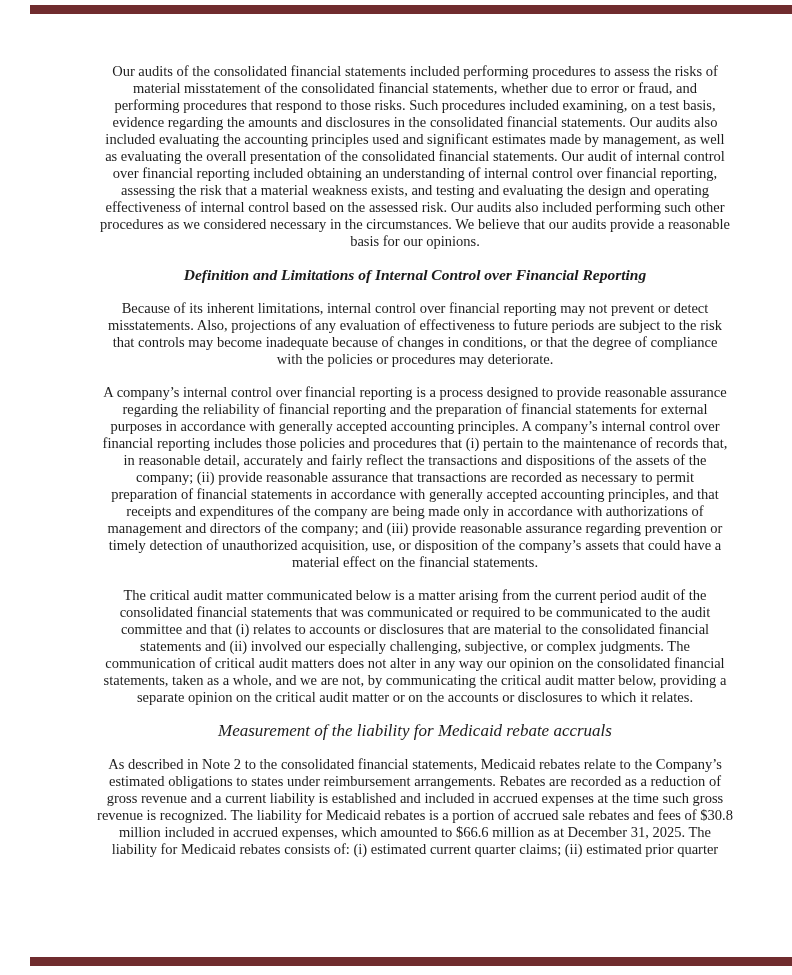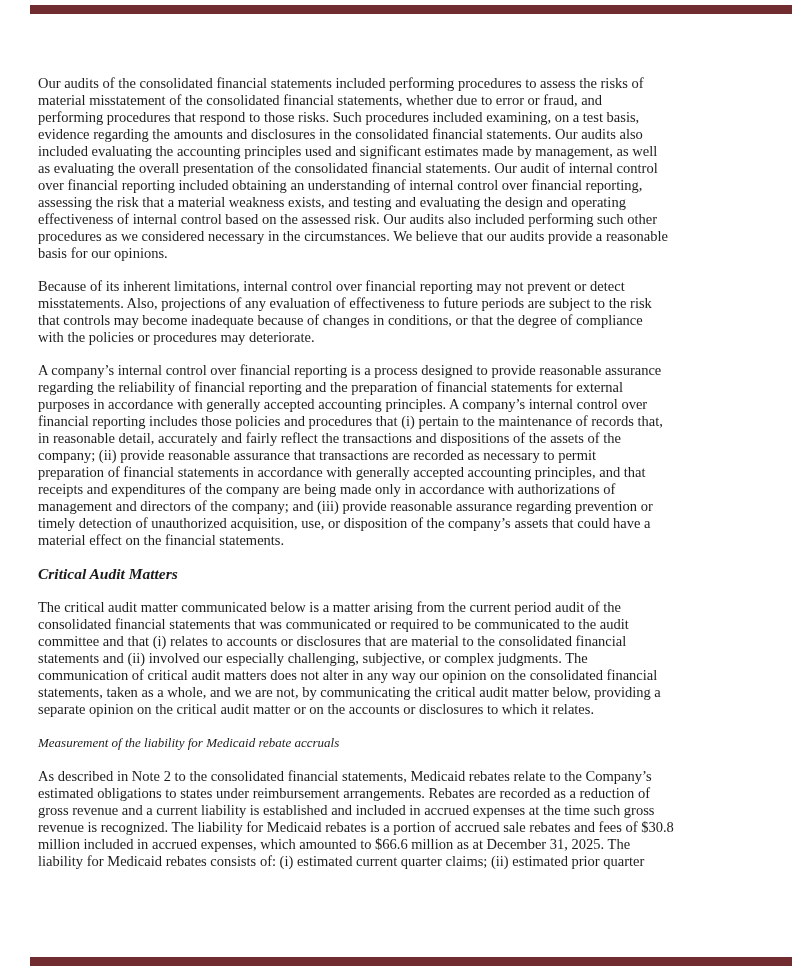--- a/index.html
+++ b/index.html
@@ -24,40 +24,41 @@
     left: 30px;
     width: 762px;
     height: 9px;
     background: #702c2e;
   }
   .edge-bar.top { top: 5px; }
   .edge-bar.bottom { top: 957px; }
   .content {
     position: absolute;
     left: 38px;
-    top: 75px;
+    top: 63px;
     width: 754px;
+    text-align: center;
   }
   .para {
     margin: 0 0 16px 0;
     font-size: 14.5px;
     line-height: 17px;
     white-space: pre;
     font-weight: normal;
   }
   .heading {
     margin: 0 0 16px 0;
     font-size: 15.5px;
     line-height: 18px;
     font-weight: bold;
     font-style: italic;
   }
   .subheading {
     margin: 0 0 16px 0;
-    font-size: 13px;
+    font-size: 17px;
     line-height: 18px;
     font-weight: normal;
     font-style: italic;
   }
 </style>
 </head>
 <body>
 
 <div class="page">
 
@@ -70,39 +71,39 @@
 performing procedures that respond to those risks. Such procedures included examining, on a test basis,
 evidence regarding the amounts and disclosures in the consolidated financial statements. Our audits also
 included evaluating the accounting principles used and significant estimates made by management, as well
 as evaluating the overall presentation of the consolidated financial statements. Our audit of internal control
 over financial reporting included obtaining an understanding of internal control over financial reporting,
 assessing the risk that a material weakness exists, and testing and evaluating the design and operating
 effectiveness of internal control based on the assessed risk. Our audits also included performing such other
 procedures as we considered necessary in the circumstances. We believe that our audits provide a reasonable
 basis for our opinions.</p>
 
+    <h2 class="heading">Definition and Limitations of Internal Control over Financial Reporting</h2>
 
     <p class="para">Because of its inherent limitations, internal control over financial reporting may not prevent or detect
 misstatements. Also, projections of any evaluation of effectiveness to future periods are subject to the risk
 that controls may become inadequate because of changes in conditions, or that the degree of compliance
 with the policies or procedures may deteriorate.</p>
 
     <p class="para">A company’s internal control over financial reporting is a process designed to provide reasonable assurance
 regarding the reliability of financial reporting and the preparation of financial statements for external
 purposes in accordance with generally accepted accounting principles. A company’s internal control over
 financial reporting includes those policies and procedures that (i) pertain to the maintenance of records that,
 in reasonable detail, accurately and fairly reflect the transactions and dispositions of the assets of the
 company; (ii) provide reasonable assurance that transactions are recorded as necessary to permit
 preparation of financial statements in accordance with generally accepted accounting principles, and that
 receipts and expenditures of the company are being made only in accordance with authorizations of
 management and directors of the company; and (iii) provide reasonable assurance regarding prevention or
 timely detection of unauthorized acquisition, use, or disposition of the company’s assets that could have a
 material effect on the financial statements.</p>
 
-    <h2 class="heading">Critical Audit Matters</h2>
 
     <p class="para">The critical audit matter communicated below is a matter arising from the current period audit of the
 consolidated financial statements that was communicated or required to be communicated to the audit
 committee and that (i) relates to accounts or disclosures that are material to the consolidated financial
 statements and (ii) involved our especially challenging, subjective, or complex judgments. The
 communication of critical audit matters does not alter in any way our opinion on the consolidated financial
 statements, taken as a whole, and we are not, by communicating the critical audit matter below, providing a
 separate opinion on the critical audit matter or on the accounts or disclosures to which it relates.</p>
 
     <h3 class="subheading">Measurement of the liability for Medicaid rebate accruals</h3>

